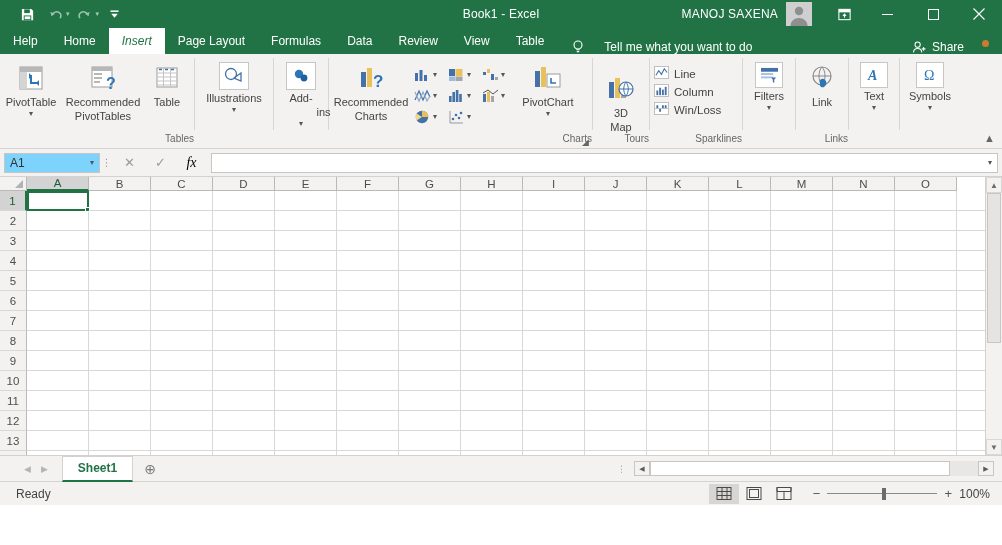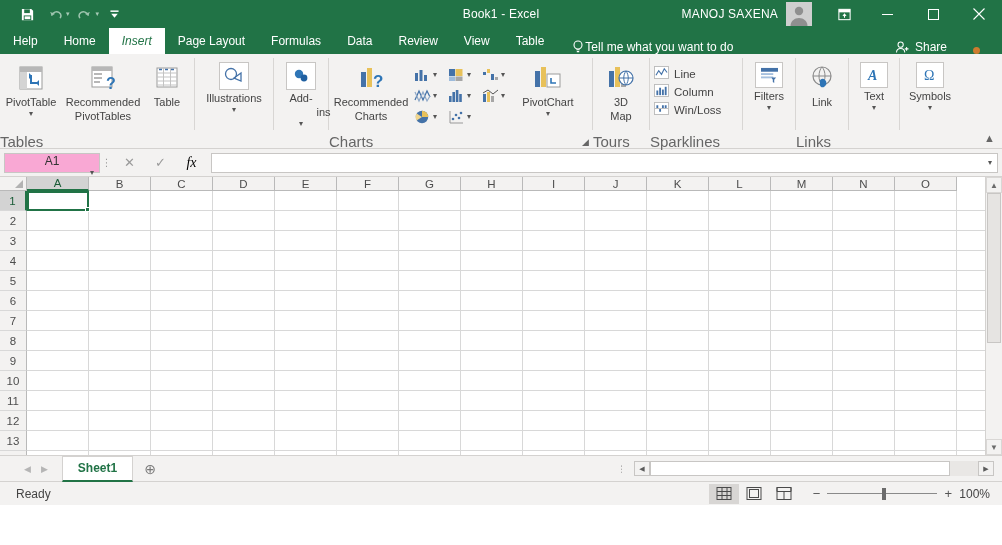--- a/index.html
+++ b/index.html
@@ -32,35 +32,35 @@
             color:#fff; }
   .win-btn.ribbon-opt{ width:40px; }
   
   .tabstrip{ height:26px; background:#217346; display:flex; align-items:flex-end;
              position:relative; }
   .tab{
     height:26px; padding:0 13px; color:#fff; font-size:12px;
     display:flex; align-items:center; white-space:nowrap;
   }
   .tab.active{ background:#fff; color:#217346;font-style:italic; }
-  .tellme{ display:flex; align-items:center; gap:0; color:#fff; margin-left:14px;text-align:right; }
+  .tellme{ display:flex; align-items:center; gap:19px; color:#fff; margin-left:14px;text-align:right; }
   .bulb{ display:block; }
   .tellme-text{ font-size:12px; }
-  .tb2-right{ margin-left:auto; display:flex; align-items:flex-end; gap:14px; padding-right:22px; }
+  .tb2-right{ margin-left:auto; display:flex; align-items:flex-start; gap:6px; padding-right:13px; }
   .share{ display:flex; align-items:center; gap:5px; color:#fff; font-size:12px; }
   .orangedot{ width:7px; height:7px; border-radius:50%; background:#cd7b2e; margin-left:12px; }
   
   .ribbon{
     height:95px; background:#f3f2f1; border-bottom:1px solid #d4d2d0;
     display:flex; align-items:stretch; position:relative;
   }
   .group{ display:flex; flex-direction:column; position:relative; }
   .group-body{ flex:1; display:flex; align-items:flex-start; padding-top:6px; }
   .group-label{
-    text-align:left; font-size:15px; color:#666; padding-bottom:3px; height:15px;
+    text-align:right; font-size:10px; color:#666; padding-bottom:3px; height:15px;
   }
   .group-sep{ width:1px; background:#d8d6d4; margin:4px 0 18px 0; }
   .bigbtn{
     width:auto; min-width:46px; padding:2px 6px 0 6px; display:flex; flex-direction:column;
     align-items:center; text-align:center; color:#444; font-size:11px; line-height:12px;
   }
   .bigbtn .ico{ height:32px; display:flex; align-items:center; justify-content:center; }
   .bigbtn .lbl{ margin-top:2px; }
   .dd{ font-size:8px; color:#555; line-height:9px; margin-top:1px; }
   .box{ border:1px solid #c8c6c4; background:#fff; display:flex; align-items:center;
@@ -73,22 +73,22 @@
   .chart-cell .cico{ width:19px; height:19px; display:flex; align-items:center; justify-content:center; }
   .chart-cell .cdd{ font-size:8px; color:#555; }
   
   .splist{ display:flex; flex-direction:column; gap:3px; padding:6px 2px 0 4px; }
   .spitem{ display:flex; align-items:center; gap:5px; font-size:11.5px; color:#444; }
   .collapse{ position:absolute; right:7px; bottom:4px; color:#666; font-size:11px; }
   
   .fbar{ height:28px; background:#f3f2f1; display:flex; align-items:center; padding:0 4px;
          border-bottom:1px solid #d4d2d0; }
   .namebox{
-    width:96px; height:20px; background:#f9a8d4; border:1px solid #c8c6c4; display:flex;
-    align-items:center; padding:0 5px; font-size:12px; color:#333;flex-direction:column;
+    width:96px; height:20px; background:#7dd3fc; border:1px solid #c8c6c4; display:flex;
+    align-items:center; padding:0 5px; font-size:12px; color:#333;
   }
   .namebox .nb-caret{ margin-left:auto; font-size:8px; color:#555; }
   .vdots{ width:14px; text-align:center; color:#9a9a9a; font-size:10px; letter-spacing:1px; }
   .fbtn{ width:31px; height:22px; display:flex; align-items:center; justify-content:center;
          color:#9a9a9a; font-size:13px; }
   .fbtn.fx{ color:#000000; font-style:italic; font-family:"Liberation Serif", serif; font-size:14px; }
   .finput{
     flex:1; height:20px; background:#fff; border:1px solid #c8c6c4; margin-left:4px;
     display:flex; align-items:center; padding:0 5px; font-size:12px;
   }
@@ -474,21 +474,21 @@
         </span>
         <span class="lbl">PivotChart</span>
         <span class="dd">▾</span>
       </div>
     </div>
     <div class="group-label">Charts</div>
     <span class="launcher">◢</span>
   </div>
   <div class="group-sep"></div>
 
-  <div class="group" style="width:56px;">
+  <div class="group" style="width:56px;margin-top:11px;">
     <div class="group-body" style="justify-content:center;">
       <div class="bigbtn" style="width:52px;">
         <span class="ico">
           <svg width="30" height="28" viewBox="0 0 30 28">
               <rect x="3" y="7" width="5" height="16" fill="#4472a8"></rect>
               <rect x="9" y="3" width="5" height="20" fill="#e8c15a"></rect>
               <rect x="15" y="9" width="5" height="14" fill="#a6a6a6"></rect>
               <circle cx="20" cy="14" r="7" fill="#fff" stroke="#4472a8" stroke-width="1.2"></circle>
               <path d="M13 14h14M20 7c3 4 3 10 0 14M20 7c-3 4-3 10 0 14" stroke="#4472a8" stroke-width="1" fill="none"></path>
             </svg>

